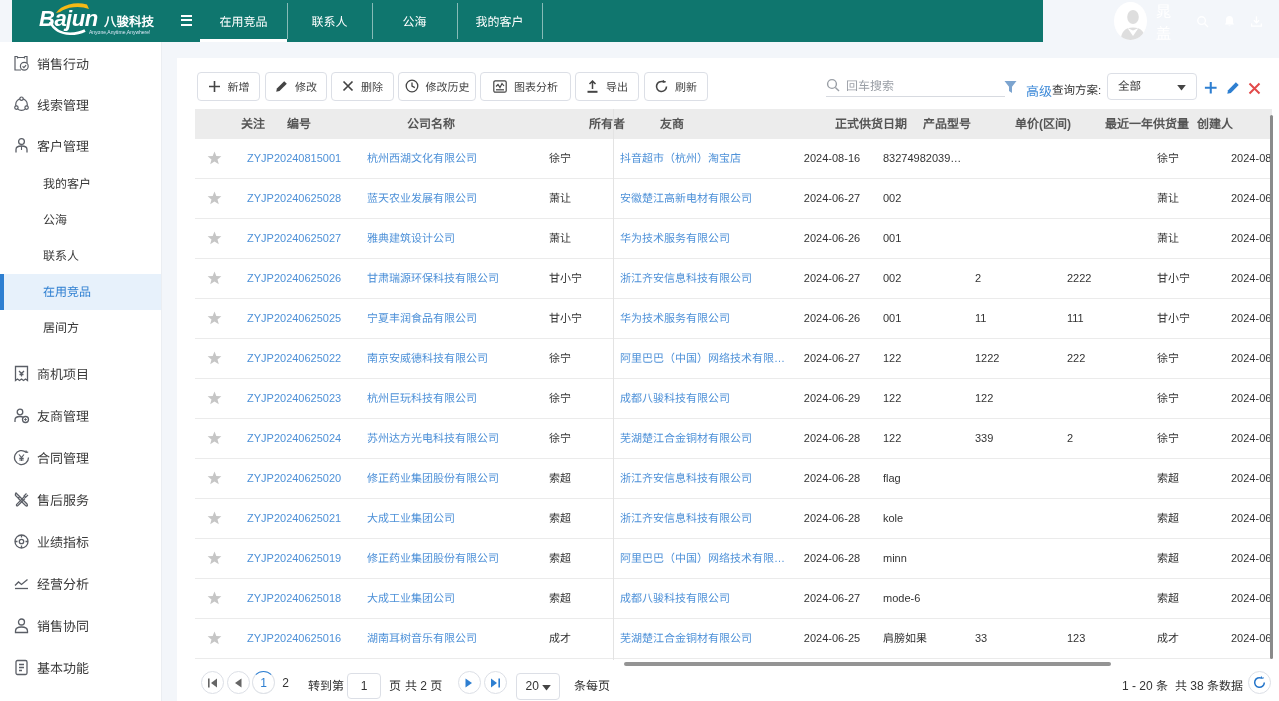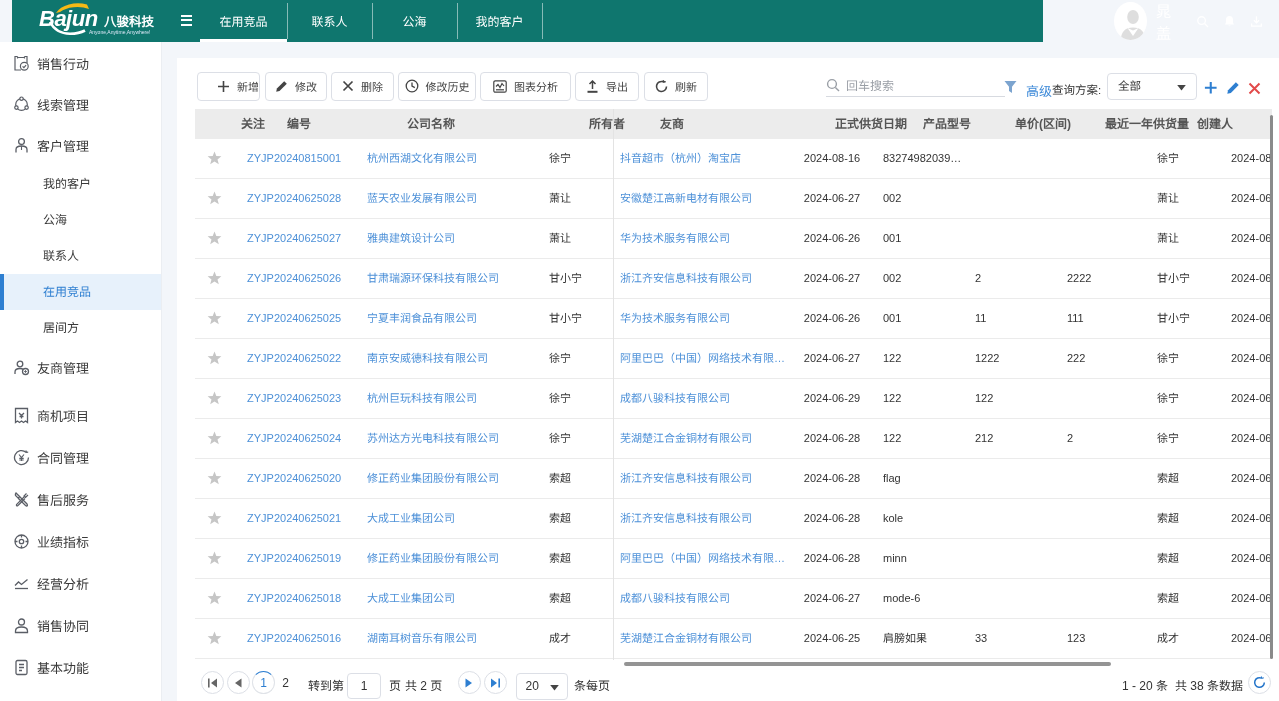--- a/index.html
+++ b/index.html
@@ -113,30 +113,30 @@
   <div class="m1"><svg width="17" height="17" viewBox="0 0 17 17" fill="none" stroke="#5a5e66" stroke-width="1.3">
         <circle cx="8.5" cy="4.6" r="2.9"></circle>
         <path d="M3 15.5 L3 12.5 Q3 9 8.5 9 Q14 9 14 12.5 L14 15.5"></path>
         <path d="M8.5 9.2 L8.5 13" stroke-width="1.1"></path>
       </svg>客户管理</div>
   <div class="m2">我的客户</div>
   <div class="m2">公海</div>
   <div class="m2">联系人</div>
   <div class="m2 sel">在用竞品</div>
   <div class="m2">居间方</div>
+  <div class="m1 b" style="margin-top:6px"><svg width="17" height="17" viewBox="0 0 17 17" fill="none" stroke="#5a5e66" stroke-width="1.3">
+        <path d="M2.5 1.5 L14.5 1.5 L14.5 15.5 L12.5 14 L10.5 15.5 L8.5 14 L6.5 15.5 L4.5 14 L2.5 15.5 Z"></path>
+        <path d="M6 6 L8.5 8.5 L11 6 M8.5 8.5 L8.5 11.5 M6.5 9.5 L10.5 9.5"></path>
+      </svg>商机项目</div>
   <div class="m1 b"><svg width="17" height="17" viewBox="0 0 17 17" fill="none" stroke="#5a5e66" stroke-width="1.3">
         <circle cx="7" cy="5" r="2.8"></circle>
         <path d="M2 15 L2 13 Q2 9.5 7 9.5 Q9 9.5 10.3 10.3"></path>
         <circle cx="12.5" cy="12.5" r="3"></circle>
         <path d="M11.2 12.5 L13.8 12.5 M12.5 11.2 L12.5 13.8" stroke-width="1"></path>
       </svg>友商管理</div>
-  <div class="m1 b" style="margin-top:6px"><svg width="17" height="17" viewBox="0 0 17 17" fill="none" stroke="#5a5e66" stroke-width="1.3">
-        <path d="M2.5 1.5 L14.5 1.5 L14.5 15.5 L12.5 14 L10.5 15.5 L8.5 14 L6.5 15.5 L4.5 14 L2.5 15.5 Z"></path>
-        <path d="M6 6 L8.5 8.5 L11 6 M8.5 8.5 L8.5 11.5 M6.5 9.5 L10.5 9.5"></path>
-      </svg>商机项目</div>
   <div class="m1 b"><svg width="17" height="17" viewBox="0 0 17 17" fill="none" stroke="#5a5e66" stroke-width="1.3">
         <path d="M15.5 8.5 A7 7 0 1 1 13 3.2"></path>
         <path d="M13 1.5 L13.2 3.4 L15.2 3.2"></path>
         <path d="M6 5.5 L8.5 8.5 L11 5.5 M8.5 8.5 L8.5 12 M6.3 9.3 L10.7 9.3 M6.3 11 L10.7 11" stroke-width="1.15"></path>
       </svg>合同管理</div>
   <div class="m1 b"><svg width="17" height="17" viewBox="0 0 17 17" fill="none" stroke="#5a5e66" stroke-width="1.3">
         <path d="M3 2 L6.5 5.5 L5.5 7.5 L2.5 4.5 Q2 3 3 2 Z"></path>
         <path d="M6.5 5.5 L14 13 Q15 15 13.5 15 L12.5 14.5 L5.5 7.5"></path>
         <path d="M13.5 2.5 L11 5 L12.5 6.5 L15 4 M11.5 5.5 L3.5 13.5 Q3 15 4.5 15 L6 13.5 L12 7.5" stroke-width="1.15"></path>
       </svg>售后服务</div>
@@ -153,21 +153,21 @@
         <circle cx="8.5" cy="5" r="3"></circle>
         <path d="M2.5 15.5 L2.5 14 Q2.5 10 8.5 10 Q14.5 10 14.5 14 L14.5 15.5 Z"></path>
       </svg>销售协同</div>
   <div class="m1 b"><svg width="17" height="17" viewBox="0 0 17 17" fill="none" stroke="#5a5e66" stroke-width="1.3">
         <rect x="3" y="1.5" width="11" height="14" rx="1.5"></rect>
         <path d="M6 5.5 L11 5.5 M6 8.5 L11 8.5 M6 11.5 L9 11.5"></path>
       </svg>基本功能</div>
 </div>
 <div class="card">
   <div class="toolbar">
-    <div class="btn" style="left:20px;width:63px;justify-content:flex-end;"><svg width="13" height="13" viewBox="0 0 13 13" stroke="#444" stroke-width="1.6">
+    <div class="btn" style="left:20px;width:63px;"><svg width="13" height="13" viewBox="0 0 13 13" stroke="#444" stroke-width="1.6">
           <path d="M6.5 1 L6.5 12 M1 6.5 L12 6.5"></path>
         </svg>新增</div>
     <div class="btn" style="left:88px;width:62px;"><svg width="13" height="13" viewBox="0 0 13 13" fill="#444">
           <path d="M9.2 1.2 L11.8 3.8 L4.5 11.1 L1.2 11.8 L1.9 8.5 Z"></path>
         </svg>修改</div>
     <div class="btn" style="left:154px;width:63px;"><svg width="12" height="12" viewBox="0 0 12 12" stroke="#444" stroke-width="1.7">
           <path d="M1.5 1.5 L10.5 10.5 M10.5 1.5 L1.5 10.5"></path>
         </svg>删除</div>
     <div class="btn" style="left:221px;width:78px;"><svg width="14" height="14" viewBox="0 0 14 14" fill="none" stroke="#444" stroke-width="1.3">
           <circle cx="7" cy="7" r="5.8"></circle>
@@ -335,21 +335,21 @@
         <div class="row">
           <div class="c1 star"><svg width="15" height="14" viewBox="0 0 15 14">
               <path d="M7.5 0.6 L9.3 5 L14.4 5.3 L10.5 8.4 L11.8 13.2 L7.5 10.5 L3.2 13.2 L4.5 8.4 L0.6 5.3 L5.7 5 Z" fill="#c6c6c6"></path>
             </svg></div>
           <div class="c2"><a class="lnk">ZYJP20240625024</a></div>
           <div class="c3"><a class="lnk">苏州达方光电科技有限公司</a></div>
           <div class="c4">徐宁</div>
           <div class="c5"><a class="lnk">芜湖楚江合金铜材有限公司</a></div>
           <div class="c6">2024-06-28</div>
           <div class="c7">122</div>
-          <div class="c8">212</div>
+          <div class="c8">339</div>
           <div class="c9">2</div>
           <div class="c10">徐宁</div>
           <div class="c11">2024-06-28</div>
         </div>
         <div class="row">
           <div class="c1 star"><svg width="15" height="14" viewBox="0 0 15 14">
               <path d="M7.5 0.6 L9.3 5 L14.4 5.3 L10.5 8.4 L11.8 13.2 L7.5 10.5 L3.2 13.2 L4.5 8.4 L0.6 5.3 L5.7 5 Z" fill="#c6c6c6"></path>
             </svg></div>
           <div class="c2"><a class="lnk">ZYJP20240625020</a></div>
           <div class="c3"><a class="lnk">修正药业集团股份有限公司</a></div>
@@ -449,21 +449,21 @@
         <svg width="8" height="10" viewBox="0 0 8 10" fill="#2e7fd1">
           <path d="M0.5 0.5 L0.5 9.5 L7 5 Z"></path>
         </svg>
       </div>
     <div class="pcirc" style="left:288.5px;">
         <svg width="11" height="10" viewBox="0 0 11 10" fill="#2e7fd1">
           <path d="M1 0.5 L1 9.5 L7 5 Z"></path>
           <path d="M8.4 0.5 L10 0.5 L10 9.5 L8.4 9.5 Z"></path>
         </svg>
       </div>
-    <div style="position:absolute;left:320.5px;top:1.5px;width:52px;height:27px;border:1px solid #dcdfe6;border-radius:4px;line-height:25px;padding-left:9px;background:#fff;">20<svg width="9" height="6" viewBox="0 0 10 7" fill="#444" style="position:absolute;right:8px;top:11px;">
+    <div style="position:absolute;left:320.5px;top:1.5px;width:44px;height:27px;border:1px solid #dcdfe6;border-radius:4px;line-height:25px;padding-left:9px;background:#fff;">20<svg width="9" height="6" viewBox="0 0 10 7" fill="#444" style="position:absolute;right:8px;top:11px;">
           <path d="M0 0 L10 0 L5 6.5 Z"></path>
         </svg></div>
     <span style="position:absolute;left:379px;top:5px;">条每页</span>
     <span style="position:absolute;left:927px;top:5px;">1 - 20 条</span>
     <span style="position:absolute;left:980px;top:5px;">共 38 条数据</span>
     <div class="pcirc" style="left:1053px;">
         <svg width="13" height="13" viewBox="0 0 17 17" fill="none" stroke="#2475ca" stroke-width="2">
           <path d="M14.8 8.5 A6.3 6.3 0 1 1 11.3 2.85"></path>
           <path d="M10.8 0.7 L11.6 3.2 L14.1 2.4" stroke-width="1.4"></path>
         </svg>

